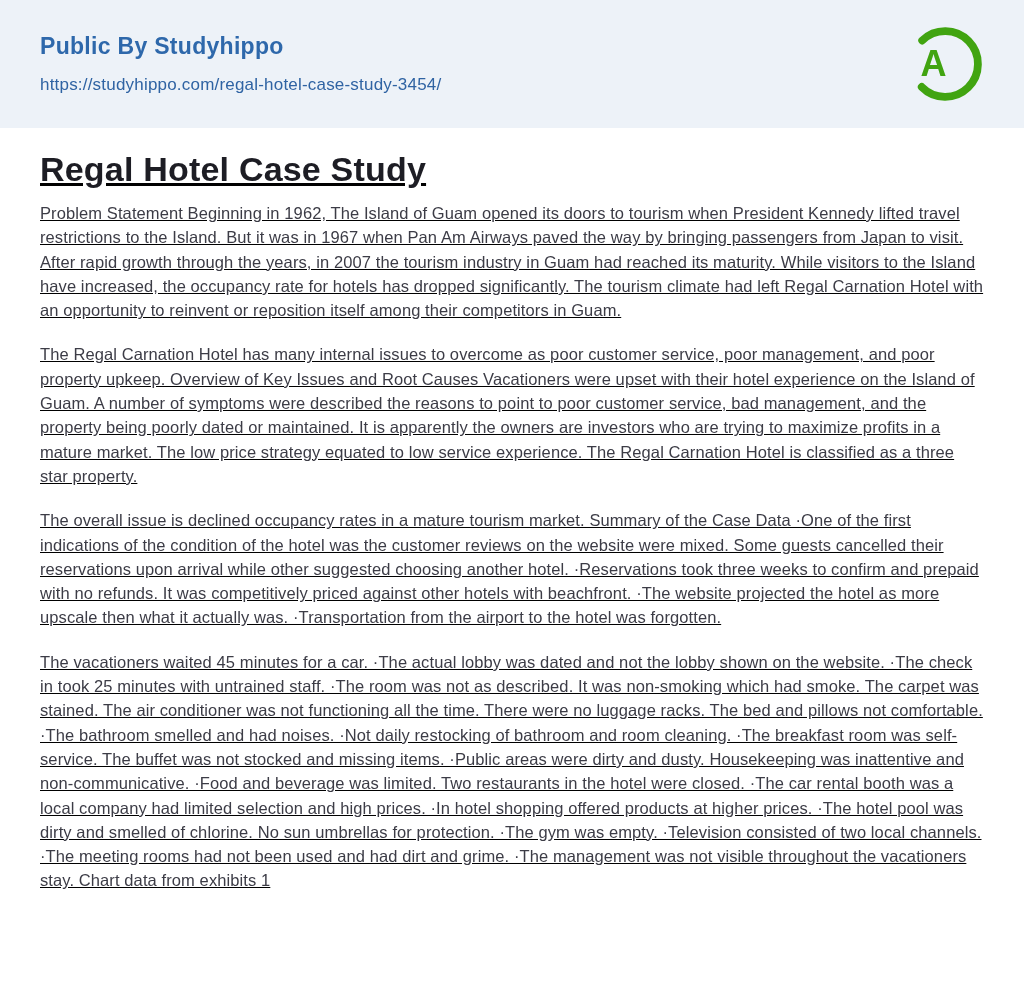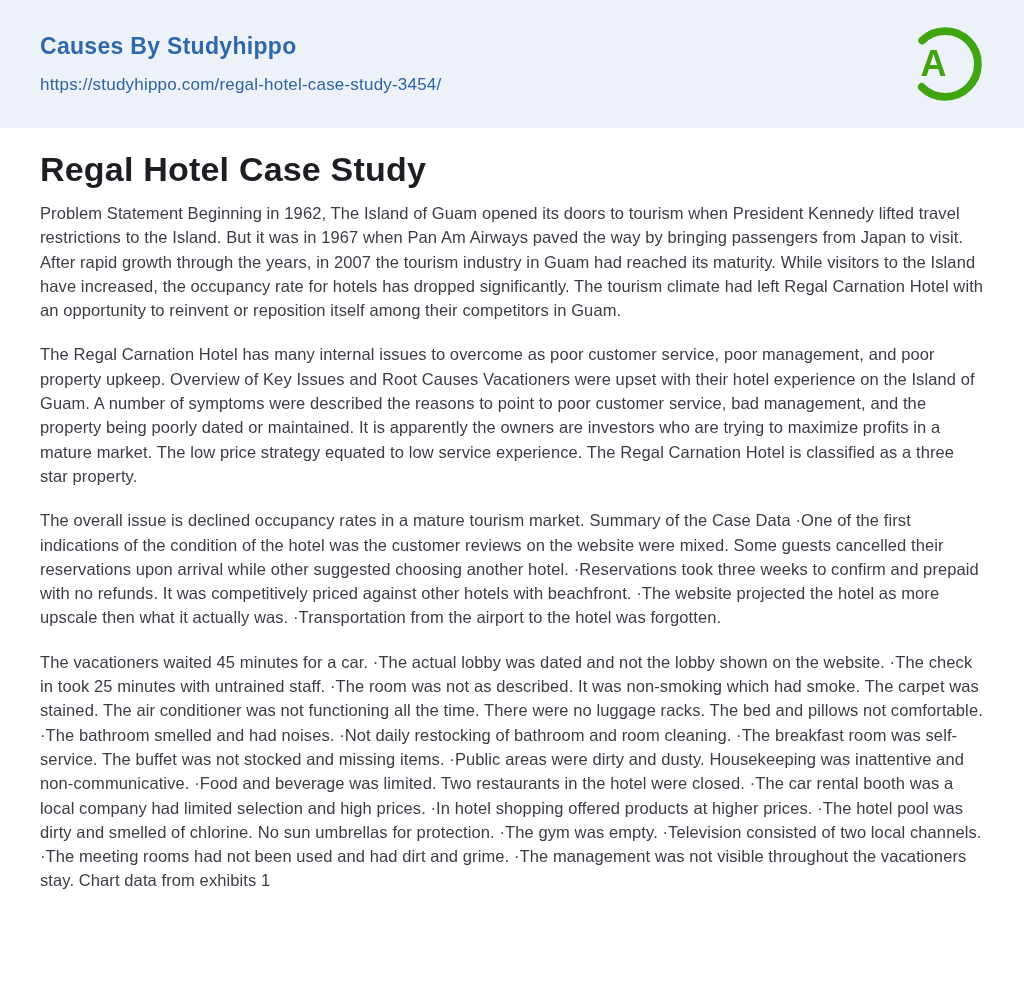--- a/index.html
+++ b/index.html
@@ -34,21 +34,21 @@
     color: #2f63a3;
     font-size: 17px;
     font-weight: 400;
     text-decoration: none;
     letter-spacing: 0.2px;
     text-align: center;
   }
   .logo { width: 82px; height: 82px; flex: 0 0 auto; }
   .logo svg { width: 100%; height: 100%; display: block; }
 
-  main { padding: 21px 40px 0 40px; }
+  main { padding: 21px 40px 0 40px; text-decoration: underline; }
   h1.doc-title {
     color: #1d1d24;
     font-size: 34px;
     line-height: 40px;
     font-weight: 700;
     letter-spacing: 0.2px;
     margin: 0 0 12px 0;
   }
   p.doc-paragraph {
     color: #3c3c46;
@@ -59,21 +59,21 @@
     max-width: 948px;
   }
 </style>
 </head>
 <body>
 
 <div class="page">
 
   <header class="header">
     <div class="header-text">
-      <div class="site-title">Causes By Studyhippo</div>
+      <div class="site-title">Public By Studyhippo</div>
       <a class="page-url" href="#">https://studyhippo.com/regal-hotel-case-study-3454/</a>
     </div>
     <div class="logo">
       <svg viewBox="0 0 100 100" aria-hidden="true">
         <path d="M 22.2 21.4 A 40 40 0 1 1 21.6 78.0" fill="none" stroke="#41a411" stroke-width="9.5" stroke-linecap="round"></path>
         <text x="36" y="64.5" font-family="Liberation Sans, sans-serif" font-size="44" font-weight="600" fill="#41a411" text-anchor="middle">A</text>
       </svg>
     </div>
   </header>
 

